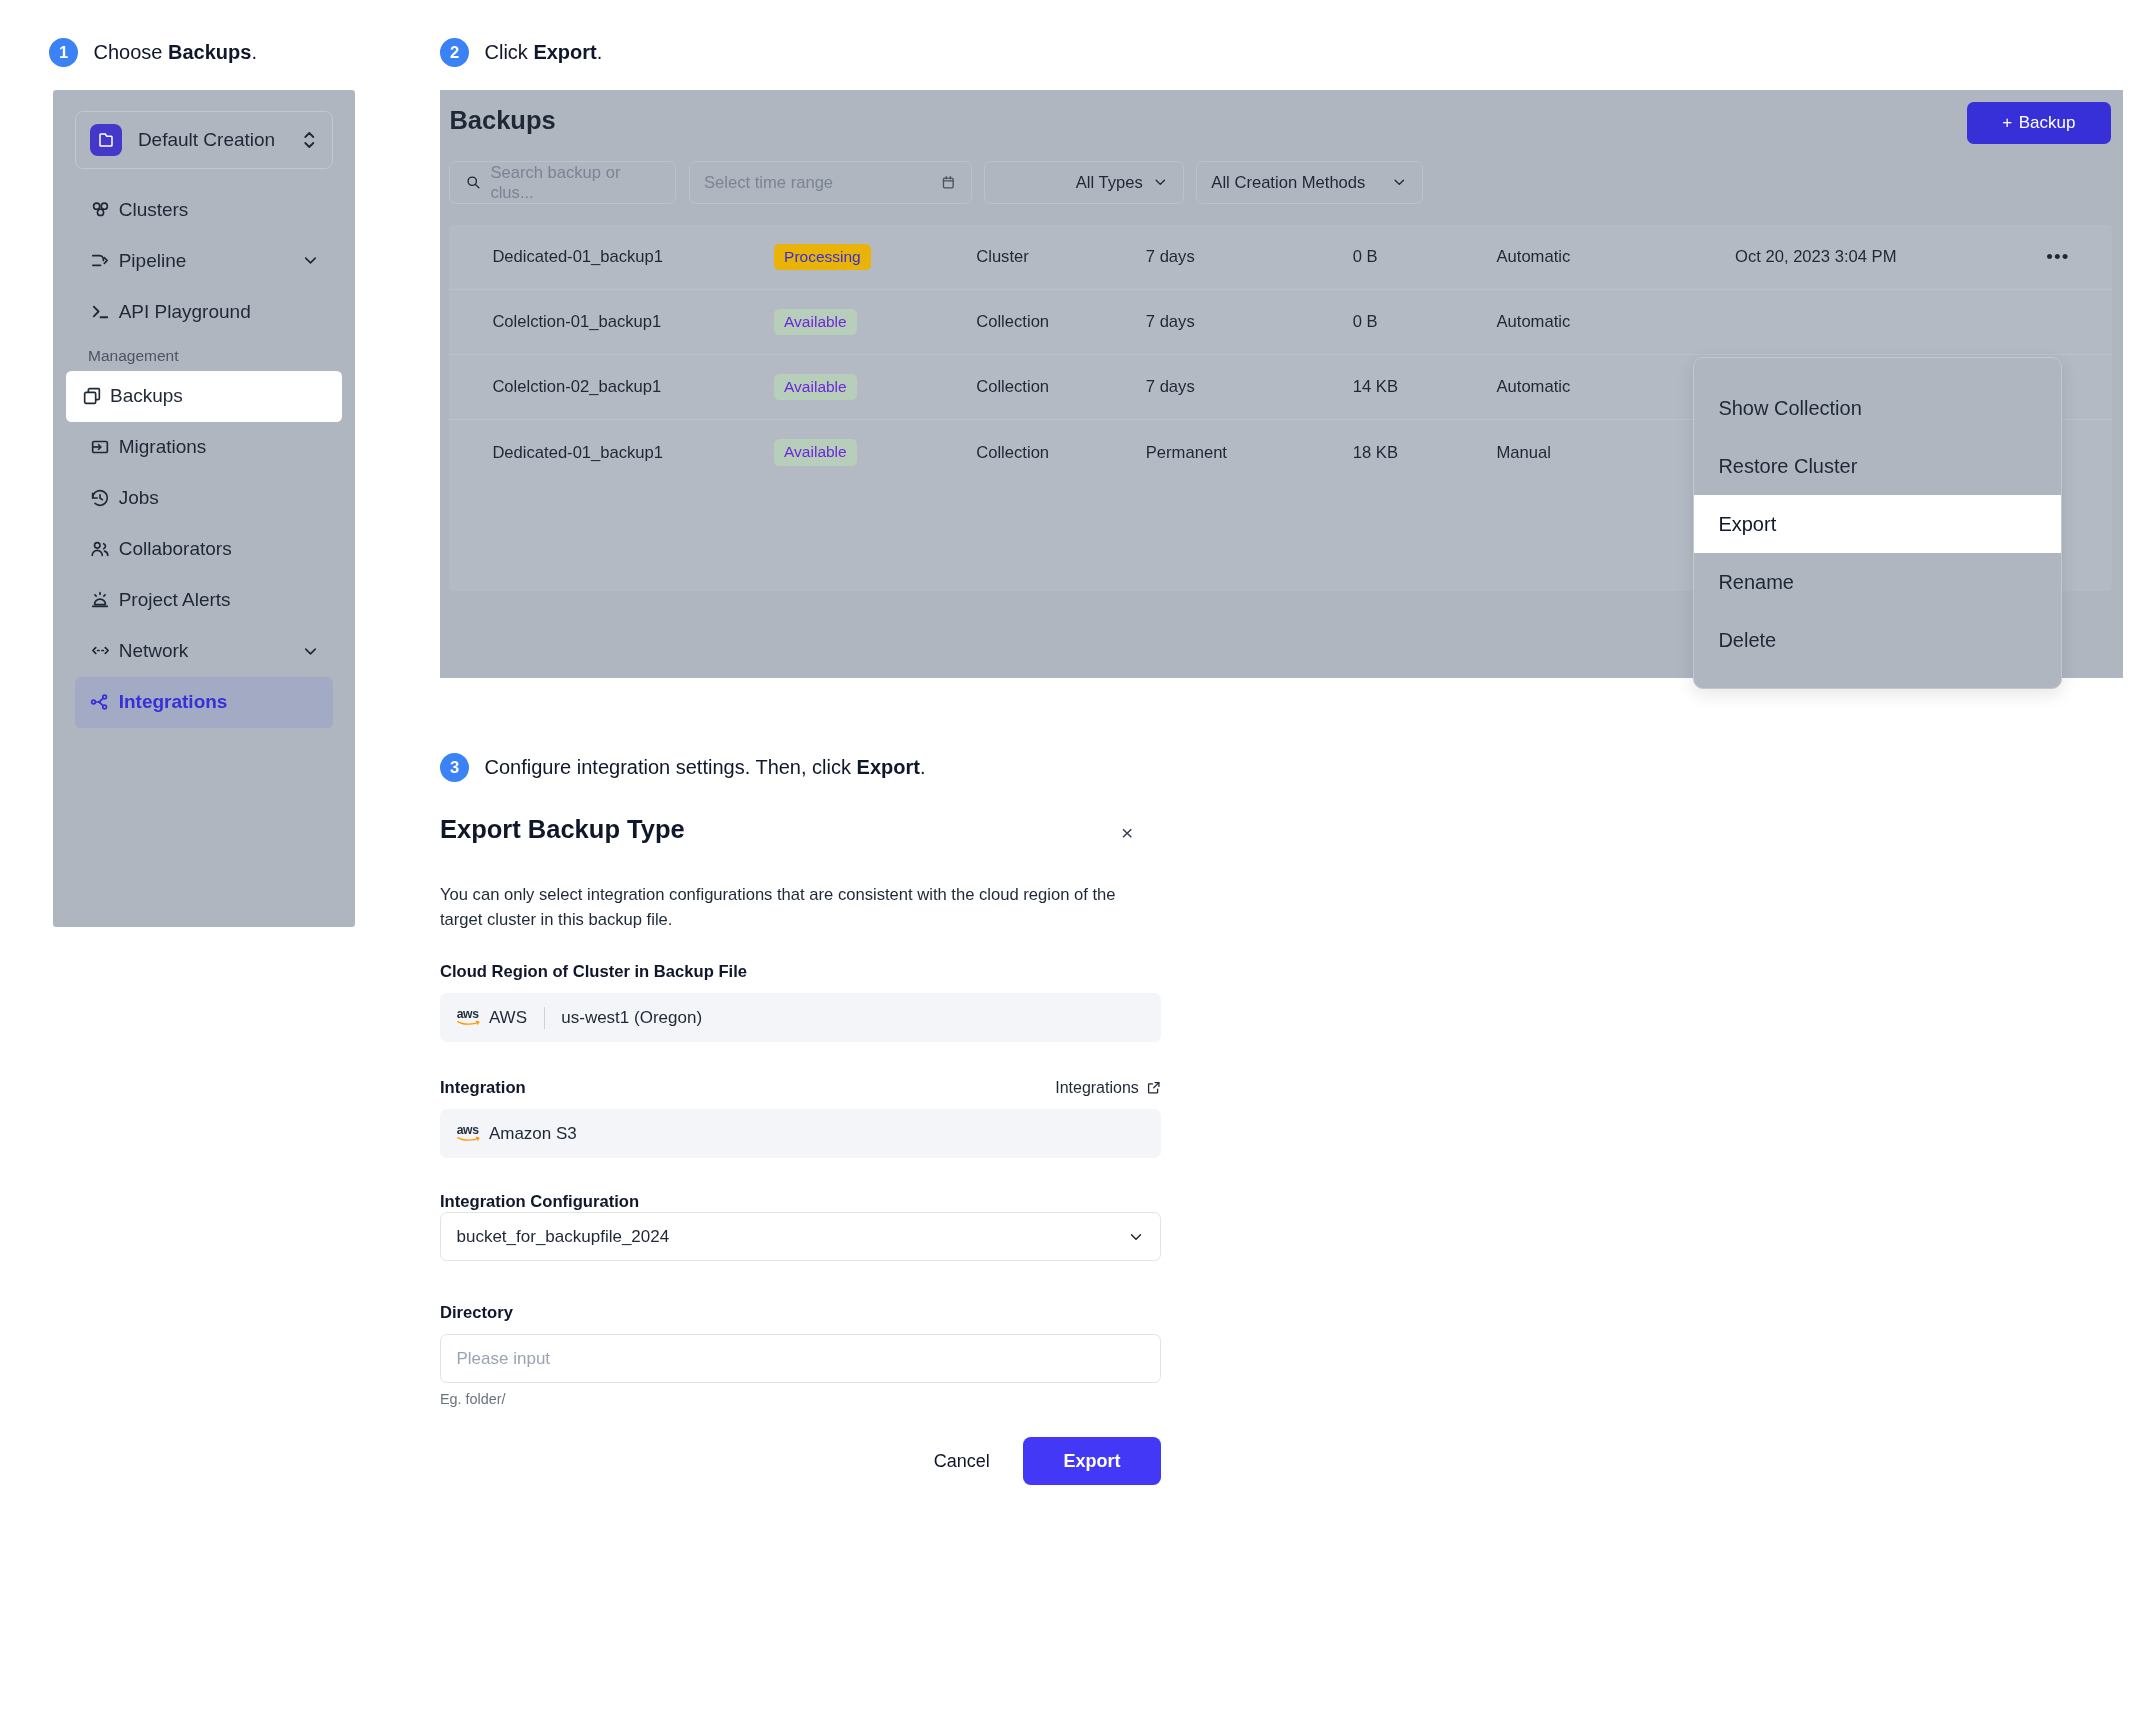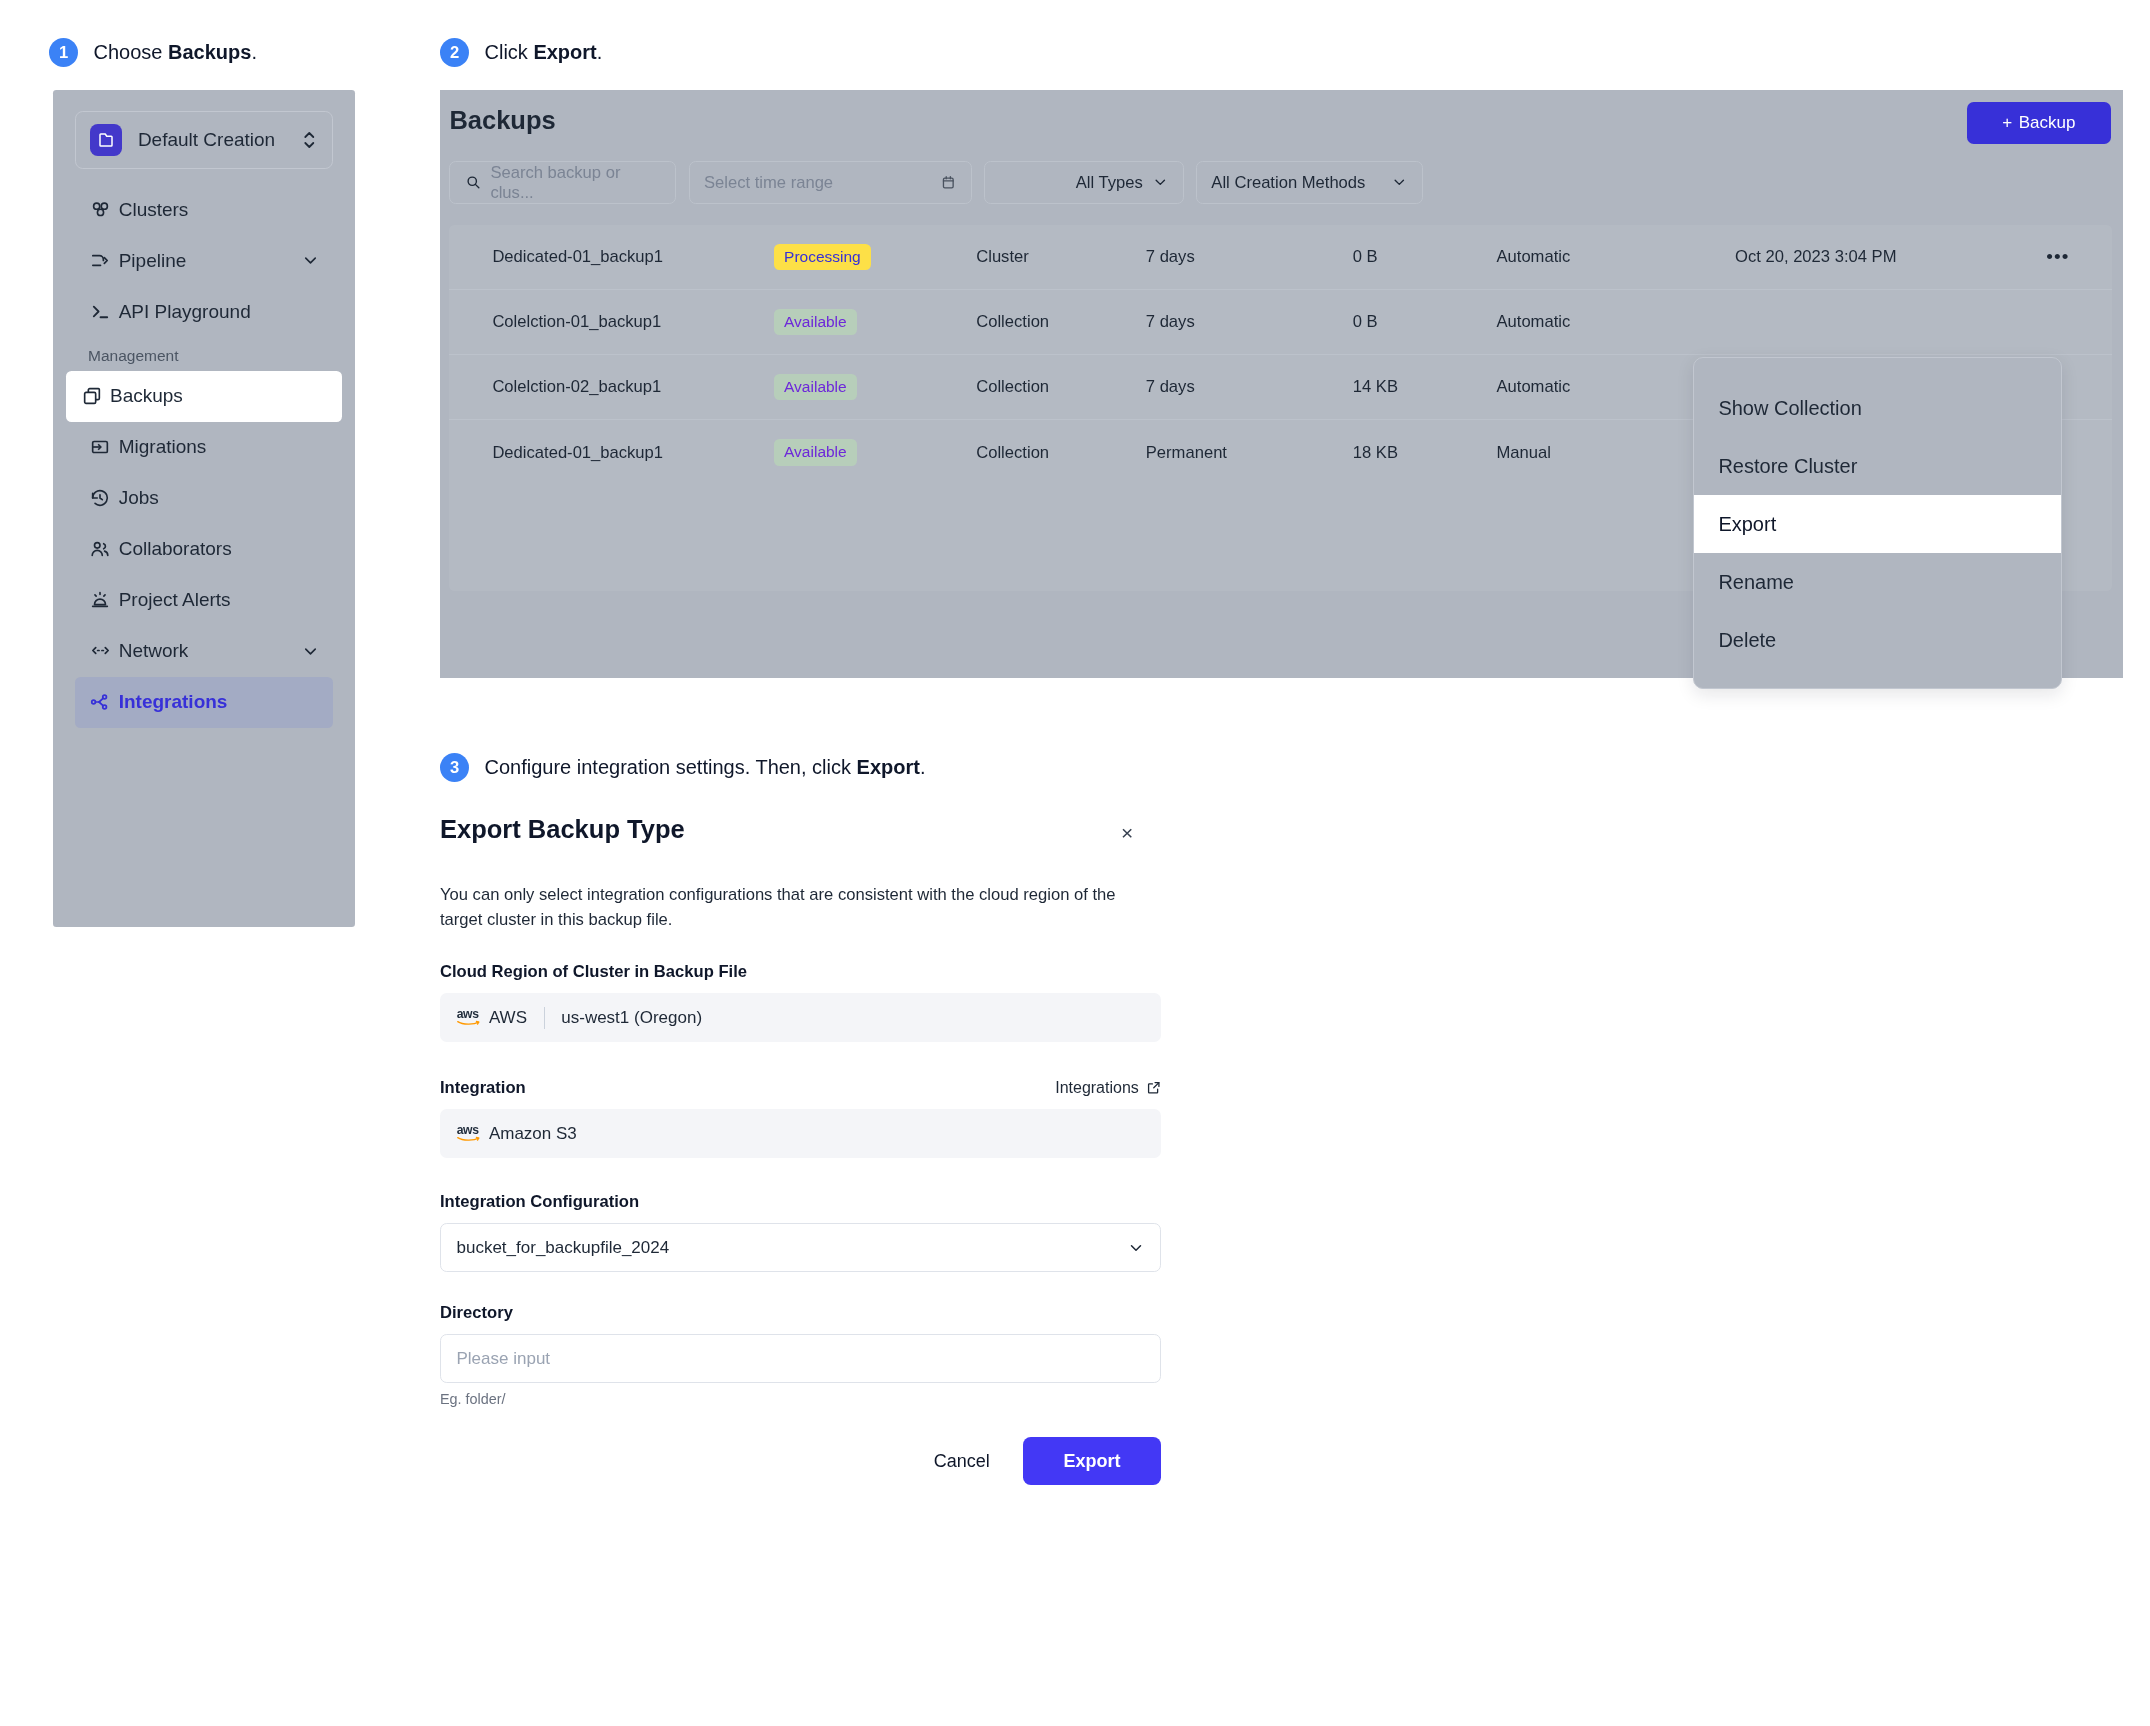--- a/index.html
+++ b/index.html
@@ -125,21 +125,21 @@
   .c2 { width: 177px; }
   .c3 { width: 216px; }
   .c4 { width: 150px; }
   .c5 { width: 249px; }
   .c6 { width: 238px; }
   .c7 { width: 111px; text-align: right; }
   .pill {
     display: inline-block; padding: 3.9px 10px; border-radius: 5.5px;
     font-size: 15.5px; line-height: 1.2;
   }
-  .pill-proc { background: #fde047; color: #3730d8; }
+  .pill-proc { background: #eab308; color: #3730d8; }
   .pill-avail { background: #b7ceba; color: #6d28d9; }
   .dots { font-size: 19px; letter-spacing: 1.1px; color: #1e2836; }
 
   
   #ctx-menu {
     position: absolute; left: 1693px; top: 357px;
     width: 369px; height: 332px;
     background: #b0b6c0;
     border: 1.1px solid #c2c7d0;
     border-radius: 10px;
@@ -538,21 +538,21 @@
               <path d="M3 3c9 6 29 6 38 1"></path>
               <path d="M37 2.5l4 1.5-2 3.5" fill="none"></path>
             </svg>
         </span>
         <span>Amazon S3</span>
       </div>
     </div>
 
     <div style="position:absolute; left:0; top:377px; width:721px;">
       <div class="fld-label">Integration Configuration</div>
-      <div class="fld-box fld-input" style="margin-top:11px;">
+      <div class="fld-box fld-input" style="margin-top:0;">
         <span>bucket_for_backupfile_2024</span>
         <span>
           <svg width="18" height="18" viewBox="0 0 24 24" fill="none" stroke="#1e2836" stroke-width="2" stroke-linecap="round" stroke-linejoin="round">
               <path d="M6 9l6 6 6-6"></path>
             </svg>
         </span>
       </div>
     </div>
 
     <div style="position:absolute; left:0; top:488px; width:721px;">

